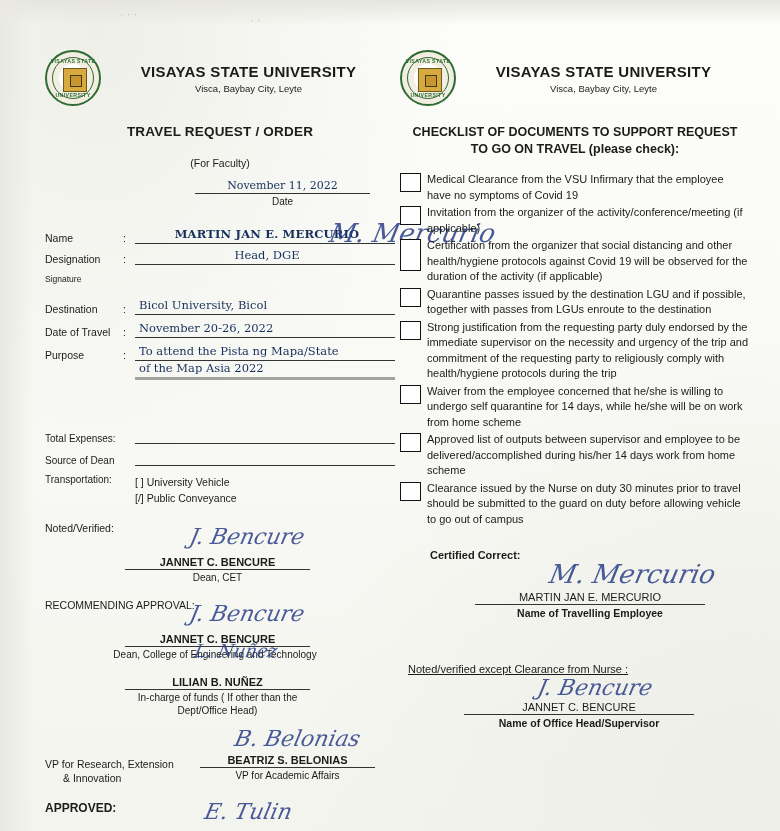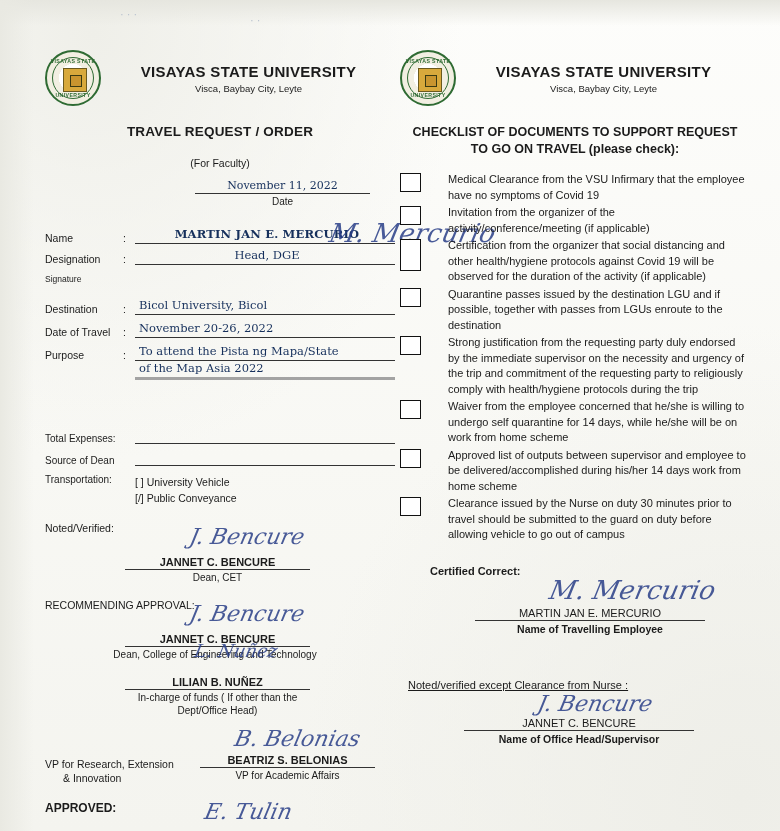--- a/index.html
+++ b/index.html
@@ -116,21 +116,21 @@
     width:185px;margin-left:80px;margin-top:-4px;
     border-bottom:1px solid #333;text-align:center;
     font-weight:bold;font-size:11px;padding-bottom:1px;
   }
   .role{text-align:center;width:185px;margin-left:80px;font-size:10px;margin-top:2px;}
   .role.wide{width:300px;margin-left:20px;}
 
   
   .chk-title{text-align:center;font-weight:bold;font-size:12.5px;line-height:17px;margin-top:18px;}
   .chk-list{margin-top:14px;}
-  .chk-item{display:flex;margin-bottom:2px;gap:21px;}
+  .chk-item{display:flex;margin-bottom:2px;}
   .box{
     width:19px;height:17px;flex:0 0 19px;border:1.4px solid #111;
     margin-right:6px;margin-top:1px;background:#fff;
   }
   .chk-txt{font-size:11px;line-height:15.5px;flex:1;}
 
   .certblock{margin-top:22px;margin-left:30px;}
   .cert-lbl{font-weight:bold;font-size:11px;}
   .cert-name{
     width:230px;margin:0 auto;text-align:center;font-size:11px;

